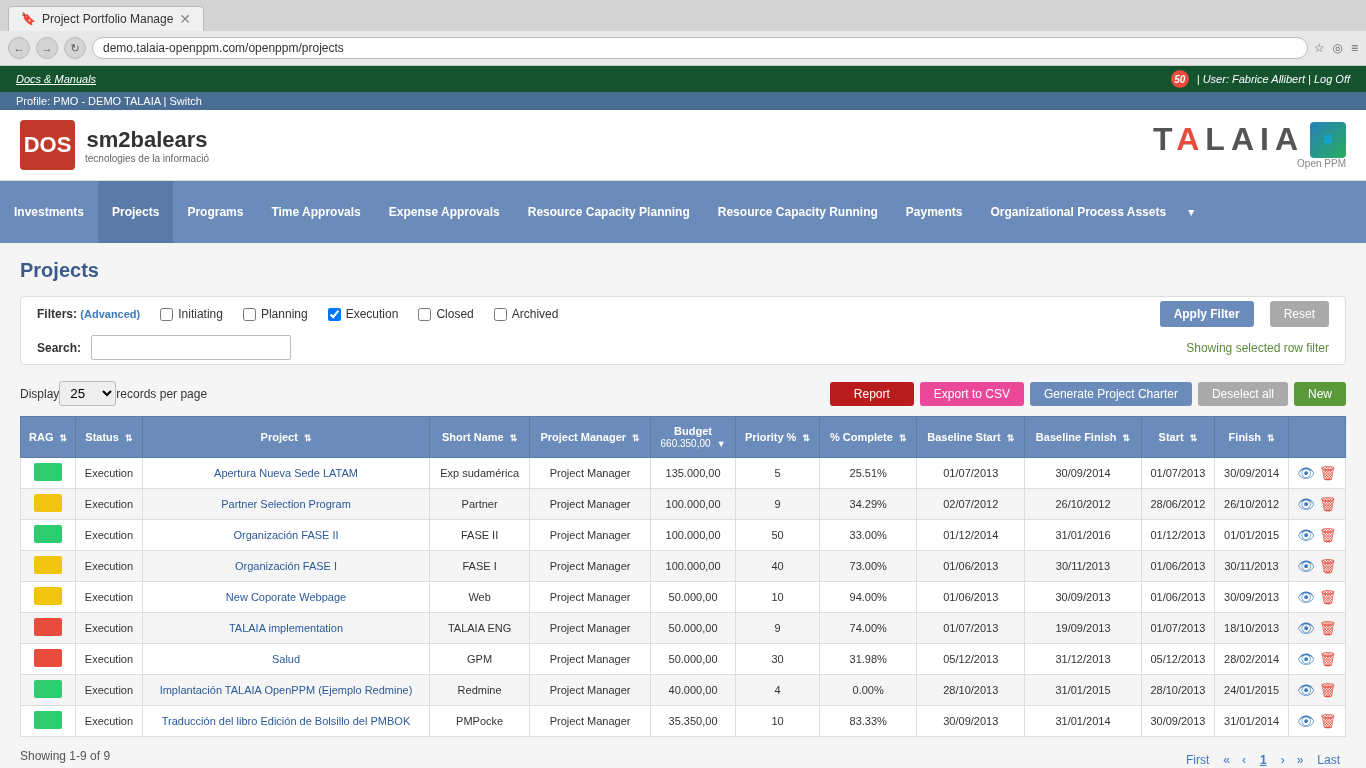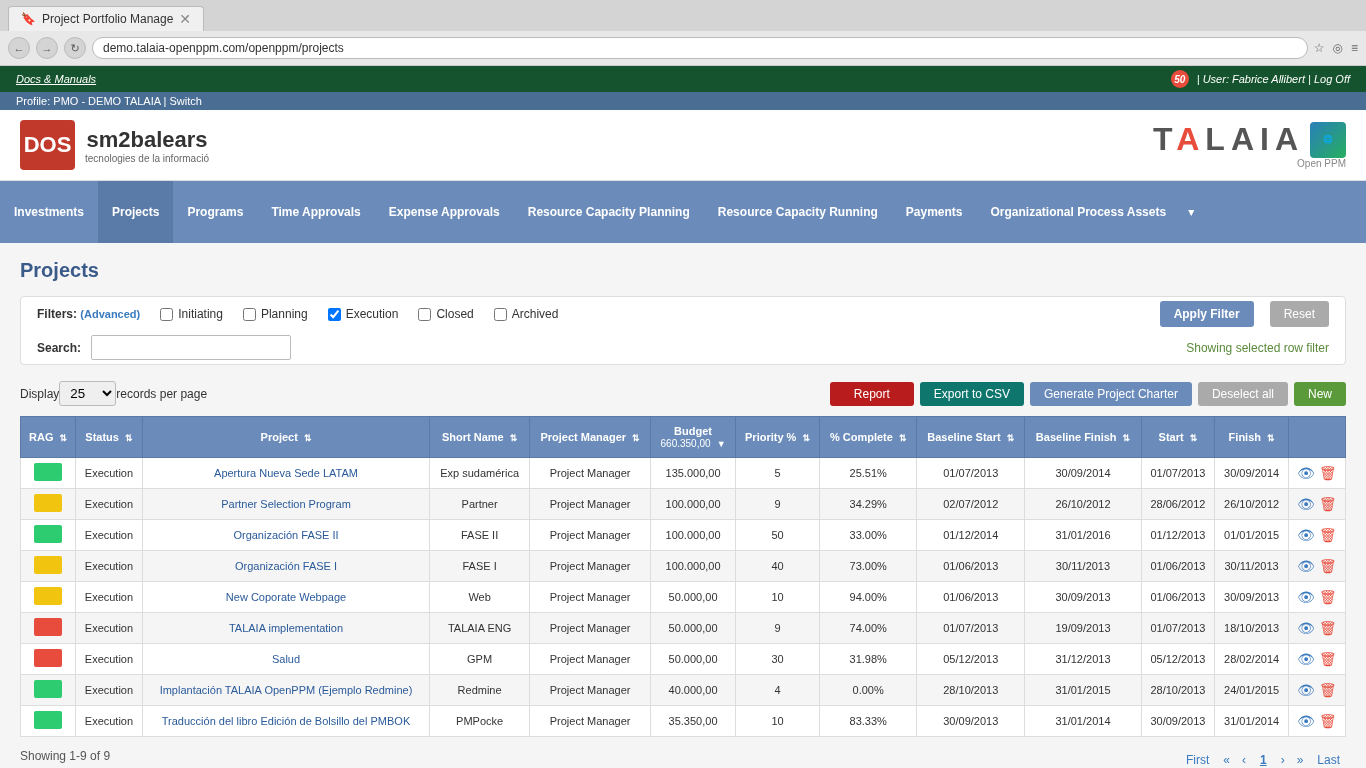--- a/index.html
+++ b/index.html
@@ -53,21 +53,21 @@
     .search-label { font-weight: bold; color: #333; }
     .search-input { border: 1px solid #bbb; padding: 4px 8px; width: 200px; border-radius: 2px; }
     .row-filter-info { margin-left: auto; color: #5a8a3a; font-size: 12px; }
 
     
     .table-controls { display: flex; align-items: center; justify-content: space-between; margin-bottom: 10px; }
     .display-row { display: flex; align-items: center; }
     .display-select { border: 1px solid #bbb; padding: 3px 6px; border-radius: 3px; }
     .table-btns { display: flex; gap: 6px; }
     .btn-report { background: #b91c1c; color: white; border: none; padding: 5px 24px; border-radius: 3px; cursor: pointer; font-size: 12px; }
-    .btn-csv { background: #0f766e; color: white; border: none; padding: 5px 14px; border-radius: 3px; cursor: pointer; font-size: 12px; }
+    .btn-csv { background: #ec4899; color: white; border: none; padding: 5px 14px; border-radius: 3px; cursor: pointer; font-size: 12px; }
     .btn-charter { background: #6b8cba; color: white; border: none; padding: 5px 14px; border-radius: 3px; cursor: pointer; font-size: 12px; }
     .btn-deselect { background: #aaa; color: white; border: none; padding: 5px 14px; border-radius: 3px; cursor: pointer; font-size: 12px; }
     .btn-new { background: #5a9a3a; color: white; border: none; padding: 5px 14px; border-radius: 3px; cursor: pointer; font-size: 12px; }
 
     
     .projects-table { width: 100%; border-collapse: collapse; background: white; font-size: 11px; }
     .projects-table th { background: #6b8cba; color: white; padding: 8px 6px; text-align: center; border: 1px solid #5a7aa8; white-space: nowrap; cursor: pointer; position: relative; }
     .projects-table th .sort-arrows { font-size: 9px; display: inline-block; margin-left: 3px; }
     .projects-table td { padding: 5px 6px; border: 1px solid #ddd; text-align: center; vertical-align: middle; }
     .projects-table tr:nth-child(even) { background: #f5f5f5; }

